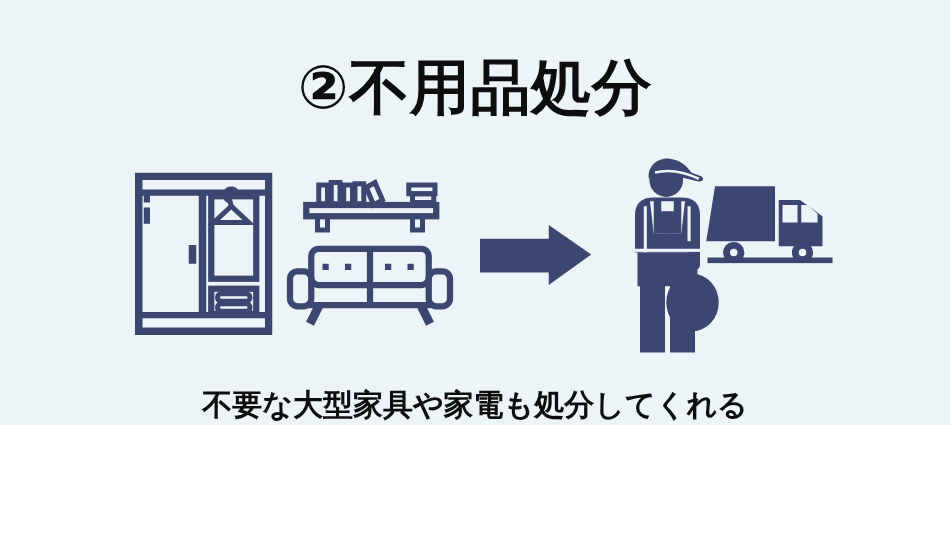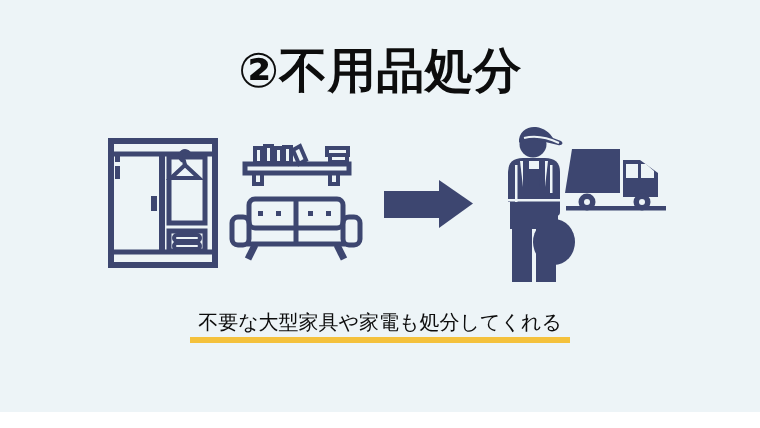--- a/index.html
+++ b/index.html
@@ -5,21 +5,21 @@
   :root{
     --background:#edf4f7;
     --icon-navy:#3d4670;
     --text-black:#0d0d0d;
     --underline-yellow:#f4c13c;
   }
   html,body{margin:0;padding:0;}
   body{font-family:"DejaVu Sans","Liberation Sans",sans-serif;}
   .stage{
     position:relative;
-    width:760px;height:412px;
+    width:760px;height:340px;
     background:var(--background);
     overflow:hidden;
   }
   .title{
     position:absolute;top:44px;left:0;width:100%;
     margin:0;text-align:center;
     font-size:48px;line-height:1.1;font-weight:900;
     color:var(--text-black);
     letter-spacing:0.5px;
   }
@@ -27,21 +27,21 @@
   .icon-wardrobe{left:108px;top:138px;}
   .icon-shelf-sofa{left:228px;top:140px;}
   .icon-arrow{left:384px;top:180px;}
   .icon-worker-truck{left:495px;top:125px;}
   .caption-row{
     position:absolute;top:309px;left:0;width:100%;
     text-align:center;
   }
   .caption{
     display:inline-block;
-    font-size:20px;line-height:1.3;font-weight:400;
+    font-size:24px;line-height:1.3;font-weight:700;
     color:var(--text-black);
     border-bottom:6px solid var(--underline-yellow);
     padding:0 8px 2px 8px;
   }
   
   .ink{fill:var(--icon-navy);}
   .paper{fill:var(--background);}
   .line{fill:none;stroke:var(--icon-navy);}
   .bgline{fill:none;stroke:var(--background);}
 </style>

